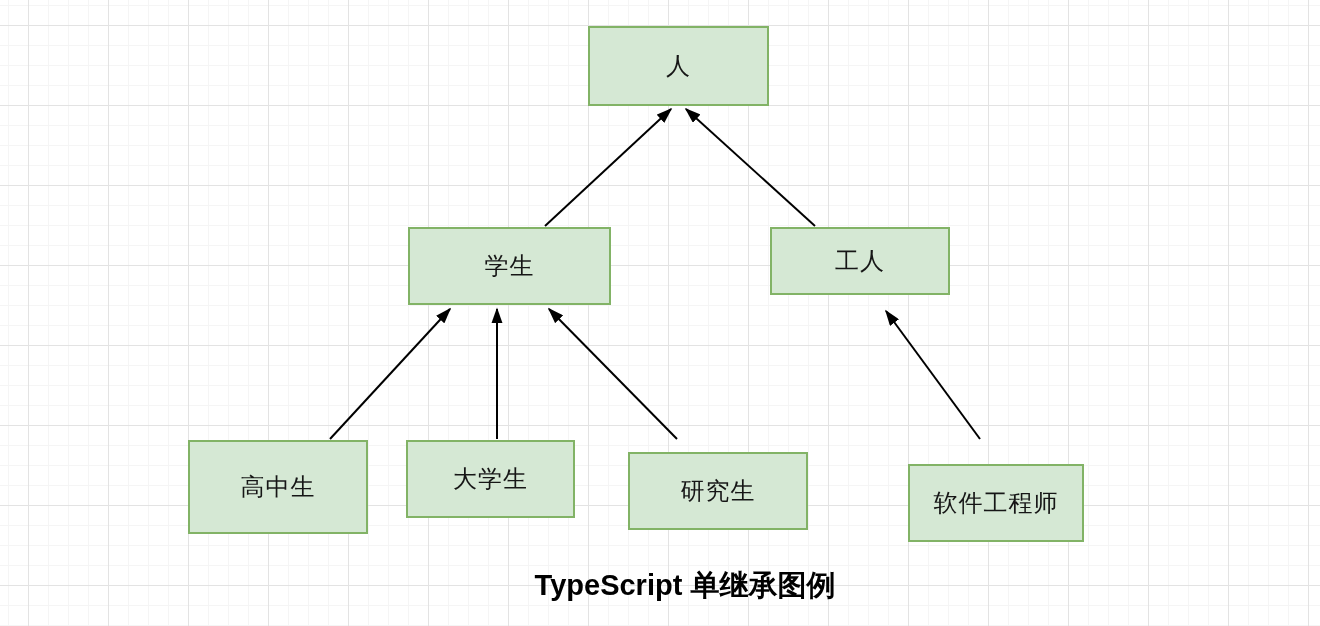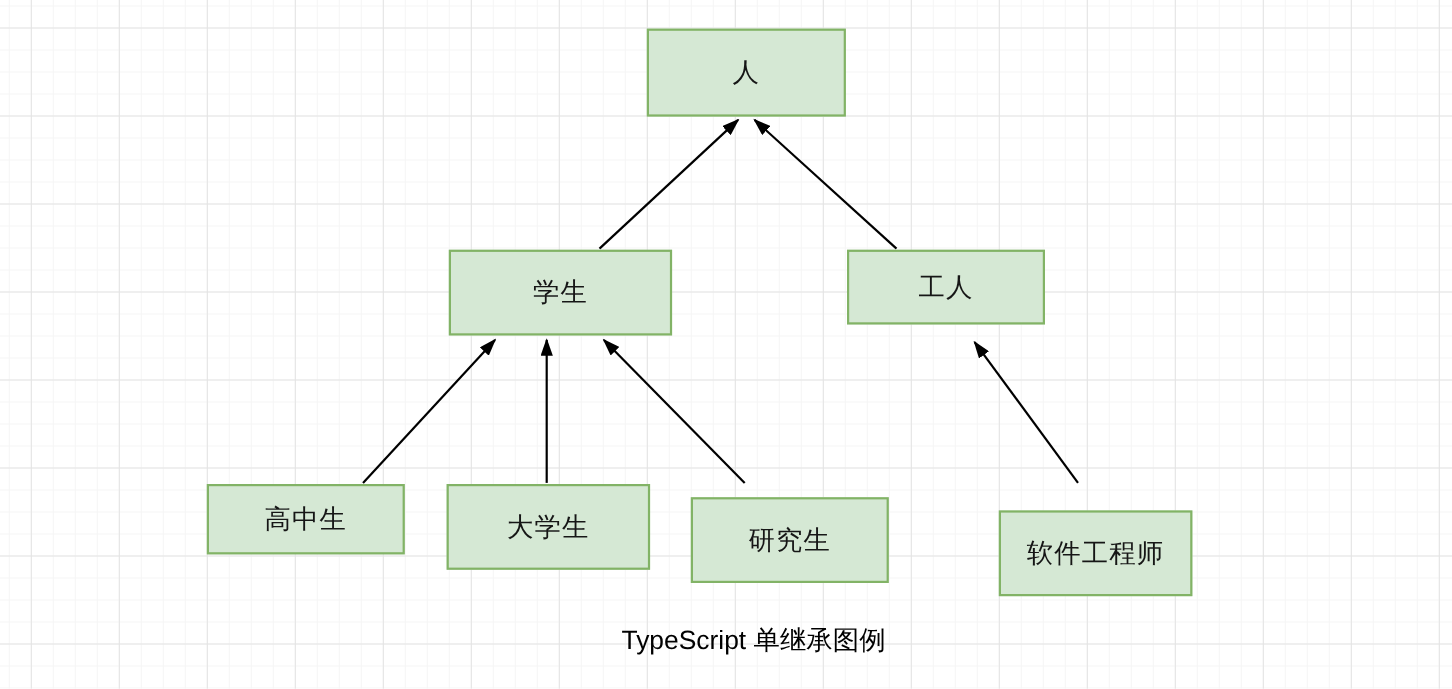--- a/index.html
+++ b/index.html
@@ -43,22 +43,22 @@
     font-size: 24px;
     color: #161616;
     letter-spacing: 1px;
     white-space: nowrap;
   }
   .caption {
     position: absolute;
     left: 685px;
     top: 566px;
     transform: translateX(-50%);
-    font-size: 24px;
-    font-weight: 400;
+    font-size: 29px;
+    font-weight: 700;
     color: #000000;
     white-space: nowrap;
   }
 </style>
 </head>
 <body>
 
 <div class="canvas">
   <svg id="edges-layer" xmlns="http://www.w3.org/2000/svg" width="1320" height="626" viewBox="0 0 1320 626">
     <defs>
@@ -79,24 +79,24 @@
   <div id="nodes-layer">
       <div class="node" style="left: 588px; top: 26px; width: 181px; height: 80px;">
         <span class="label">人</span>
       </div>
       <div class="node" style="left: 408px; top: 227px; width: 203px; height: 78px;">
         <span class="label">学生</span>
       </div>
       <div class="node" style="left: 770px; top: 227px; width: 180px; height: 68px;">
         <span class="label">工人</span>
       </div>
-      <div class="node" style="left: 188px; top: 440px; width: 180px; height: 64px;">
+      <div class="node" style="left: 188px; top: 440px; width: 180px; height: 94px;">
         <span class="label">高中生</span>
       </div>
-      <div class="node" style="left: 406px; top: 440px; width: 185px; height: 78px;">
+      <div class="node" style="left: 406px; top: 440px; width: 169px; height: 78px;">
         <span class="label">大学生</span>
       </div>
       <div class="node" style="left: 628px; top: 452px; width: 180px; height: 78px;">
         <span class="label">研究生</span>
       </div>
       <div class="node" style="left: 908px; top: 464px; width: 176px; height: 78px;">
         <span class="label">软件工程师</span>
       </div>
     </div>
 

